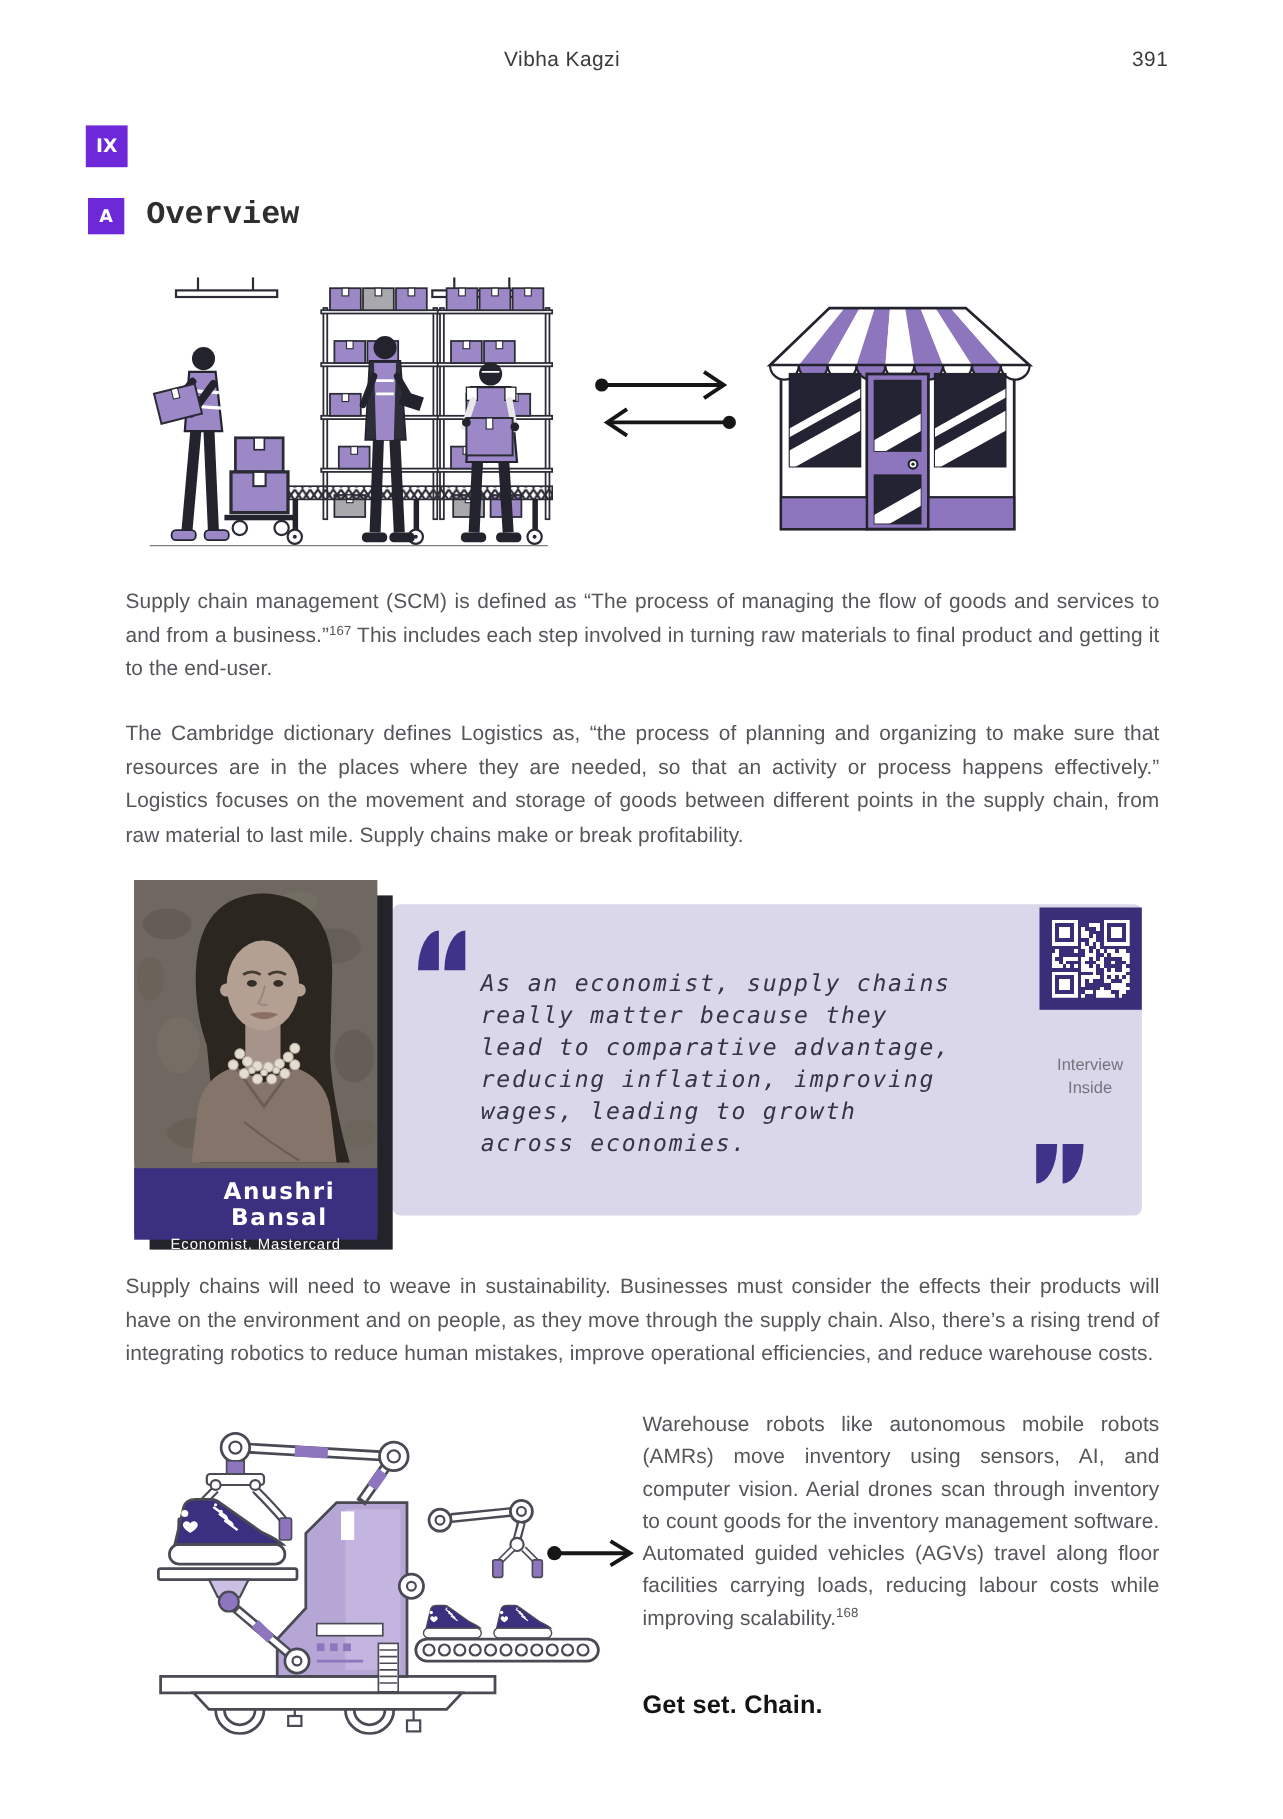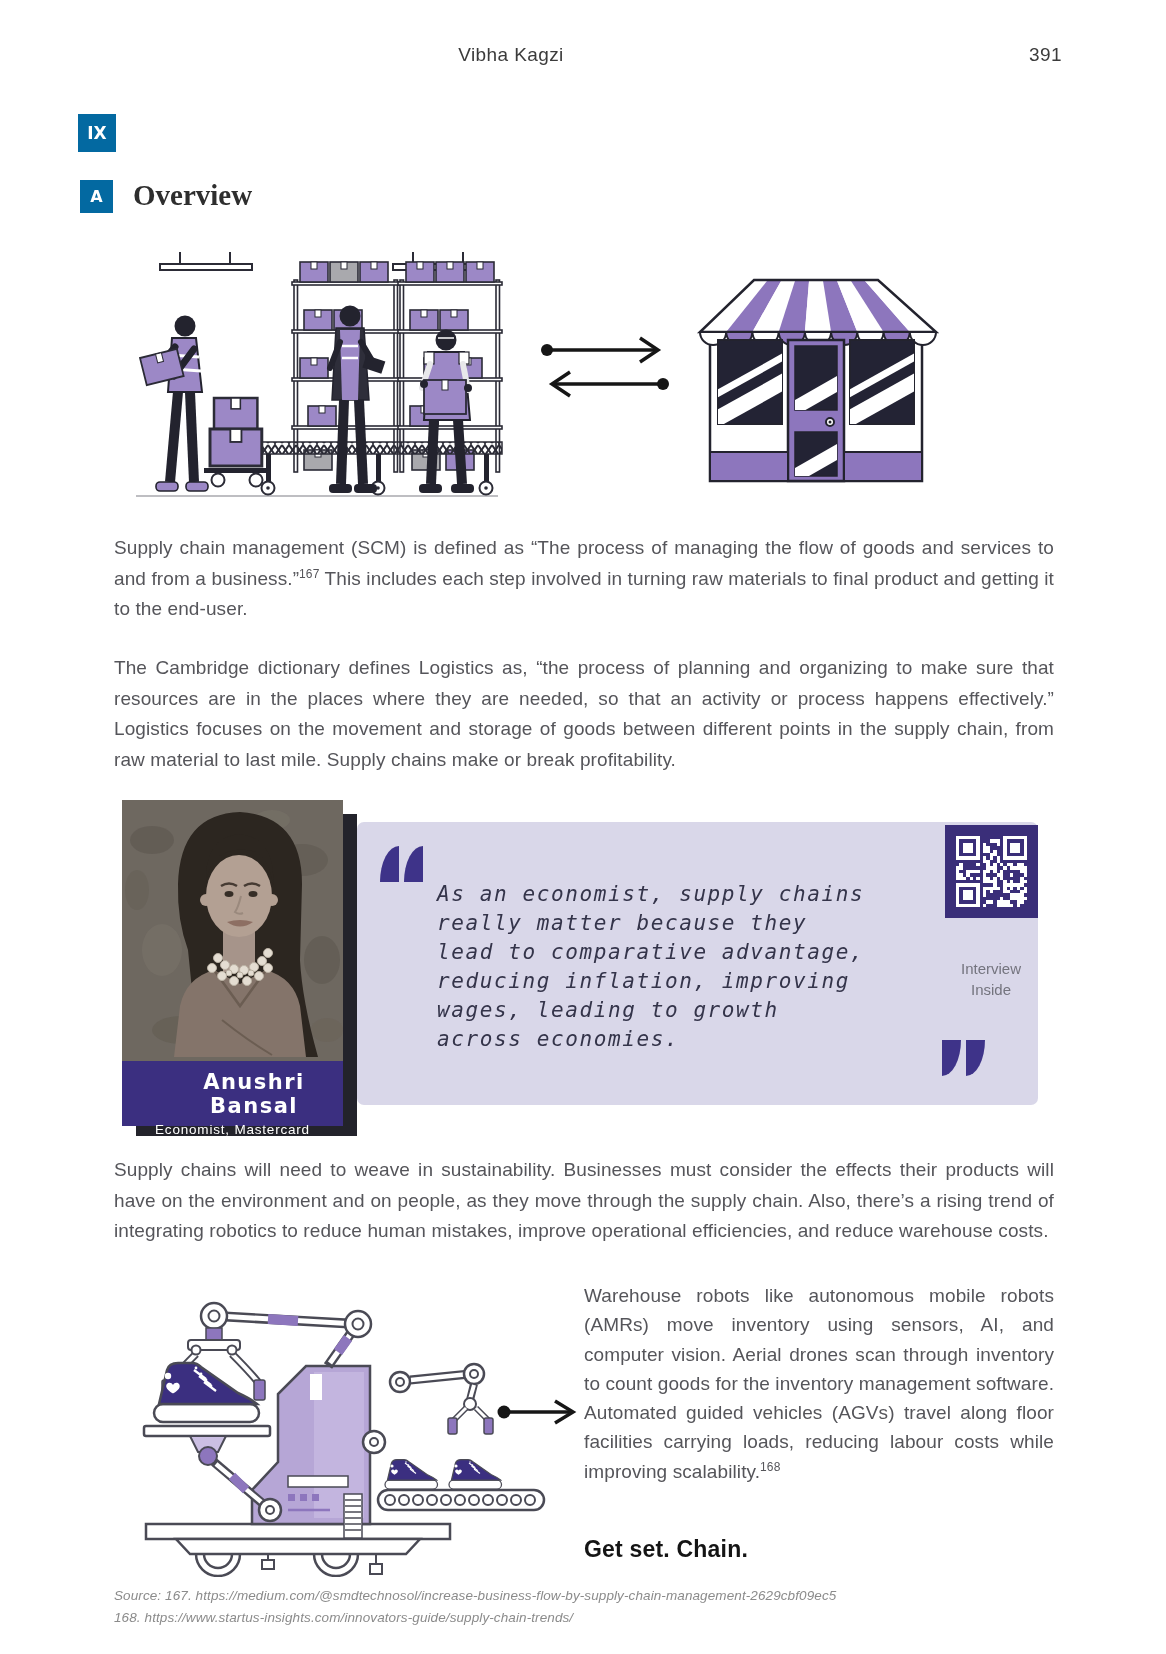--- a/index.html
+++ b/index.html
@@ -1,23 +1,23 @@
 <!DOCTYPE html>
 <html><head>
 <meta charset="utf-8">
 <style>
   html,body{margin:0;padding:0;background:#e9e9e9;}
   #page{position:relative;width:1166px;height:1654px;background:#ffffff;margin:0 auto;
         font-family:"Liberation Sans",sans-serif;overflow:hidden;}
   .abs{position:absolute;}
   .hdr{font-size:19px;color:#3b3b3b;letter-spacing:.4px;}
-  .markerbox{background:#0369a1;color:#fff;display:flex;align-items:center;justify-content:center;
+  .markerbox{background:#6d28d9;color:#fff;display:flex;align-items:center;justify-content:center;
              font-family:"DejaVu Sans",sans-serif;font-weight:bold;}
   .sectitle{font-family:"DejaVu Sans",sans-serif;font-weight:bold;color:#3c2d87;font-size:41px;letter-spacing:-.5px;}
-  .subtitle{font-family:Liberation Serif, serif;font-weight:bold;color:#2e2e2e;font-size:29px;}
+  .subtitle{font-family:Liberation Mono, monospace;font-weight:bold;color:#2e2e2e;font-size:29px;}
   .body-p{font-size:19px;line-height:30.5px;color:#55555a;text-align:justify;letter-spacing:.1px;}
   sup.fn{font-size:12px;line-height:0;vertical-align:7px;}
   .quote-panel{background:#d9d7e9;border-radius:7px;}
   .photo-shadow{background:#23232b;}
   .photo-card{background:#6e6860;}
   .nameplate{background:#3b2f80;color:#fff;text-align:center;}
   .nameplate .nm{font-family:"DejaVu Sans",sans-serif;font-weight:bold;font-size:21px;letter-spacing:1.5px;padding-top:9px;padding-left:43px;}
   .nameplate .tt{font-size:13.5px;letter-spacing:.8px;padding-top:4px;}
   .quote-text{font-family:"DejaVu Sans Mono","Liberation Mono",monospace;font-style:italic;
               font-size:21px;line-height:29px;letter-spacing:1.6px;color:#34344a;white-space:pre-line;}
@@ -691,18 +691,14 @@
     <line x1="7" y1="14" x2="74" y2="14" stroke="#161616" stroke-width="3.5"></line>
     <path d="M58,3 L76,14 L58,25" fill="none" stroke="#161616" stroke-width="3.5"></path>
   </svg>
 
   <div class="abs body-p" style="left:584px;top:1281px;width:470px;line-height:29.3px;">
     <span>Warehouse robots like autonomous mobile robots (AMRs) move inventory using sensors, AI, and computer vision. Aerial drones scan through inventory to count goods for the inventory management software. Automated guided vehicles (AGVs) travel along floor facilities carrying loads, reducing labour costs while improving scalability.</span><sup class="fn">168</sup>
   </div>
 
   <div class="abs tagline" style="left:584px;top:1536px;">Get set. Chain.</div>
 
-  <div class="abs footer" style="left:114px;top:1585px;width:960px;">
-    <div>Source: 167. https://medium.com/@smdtechnosol/increase-business-flow-by-supply-chain-management-2629cbf09ec5</div>
-    <div>168. https://www.startus-insights.com/innovators-guide/supply-chain-trends/</div>
-  </div>
 
 </div>
 
 </body></html>

